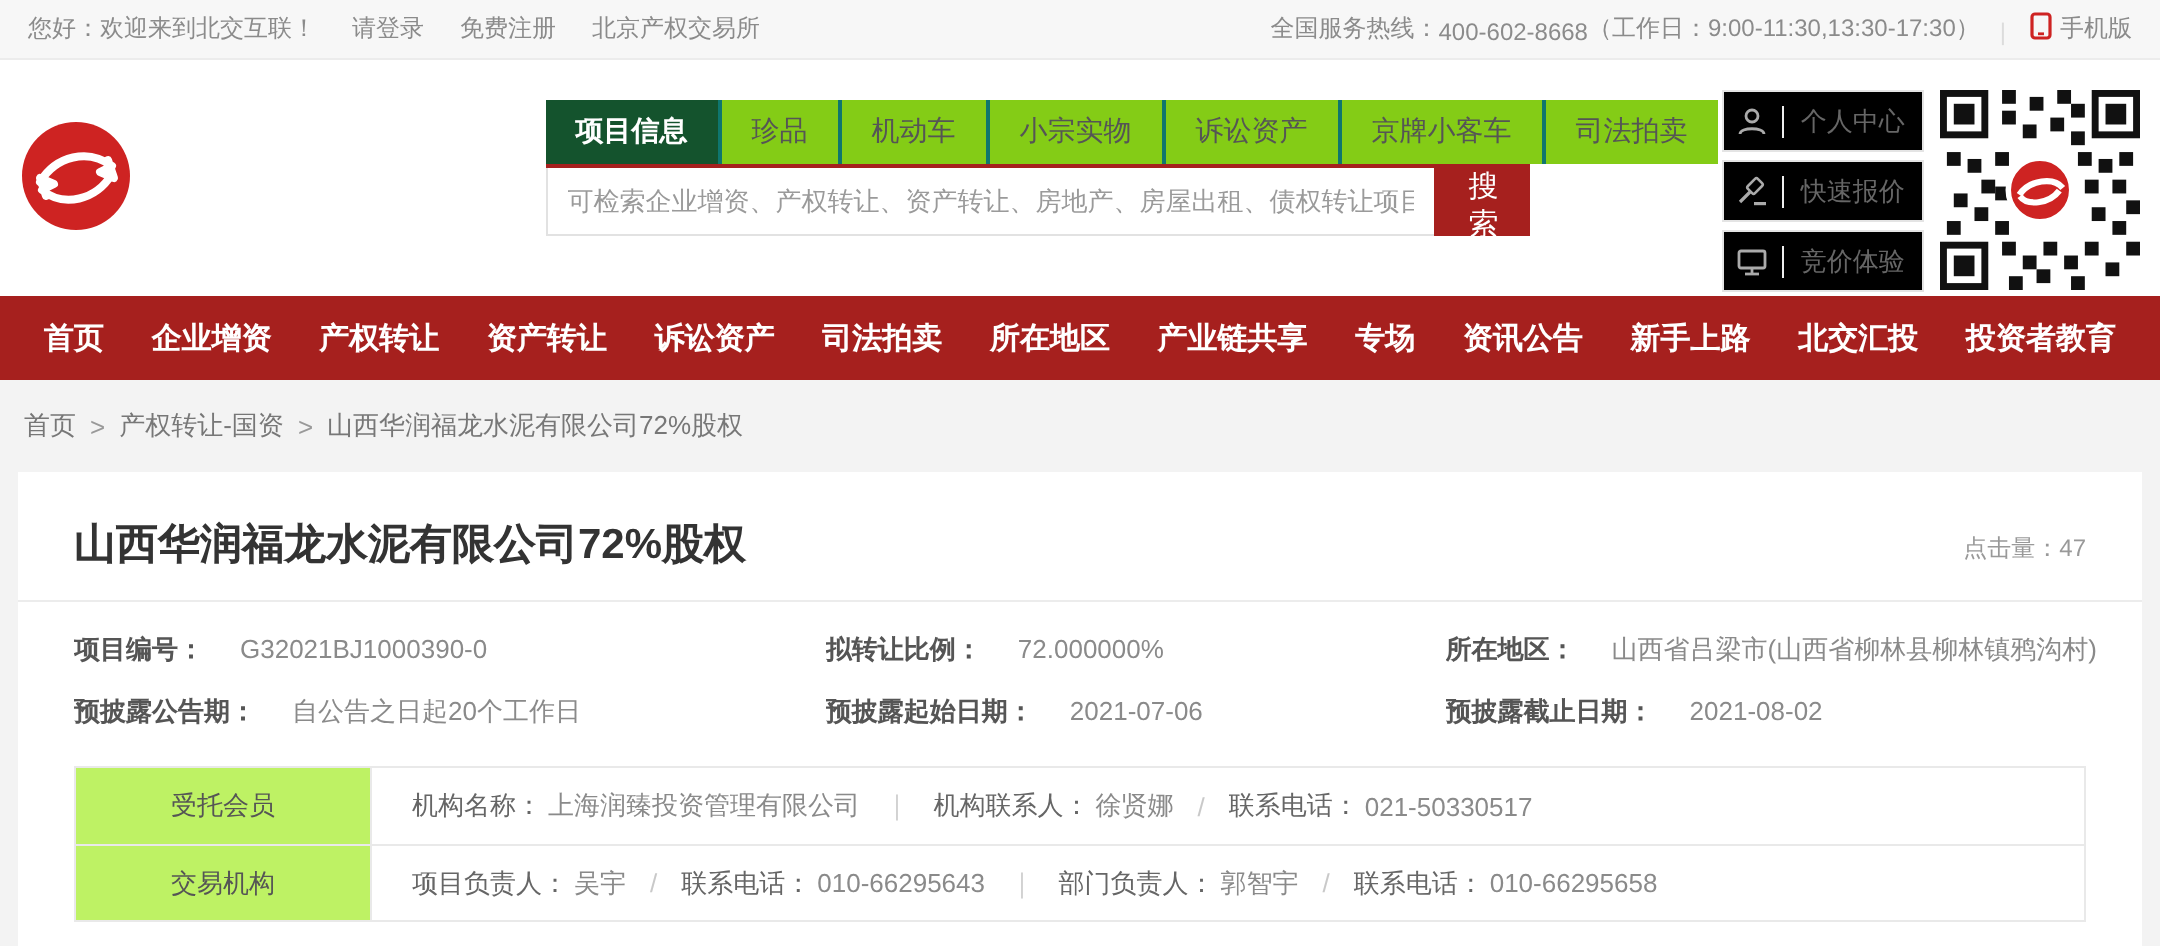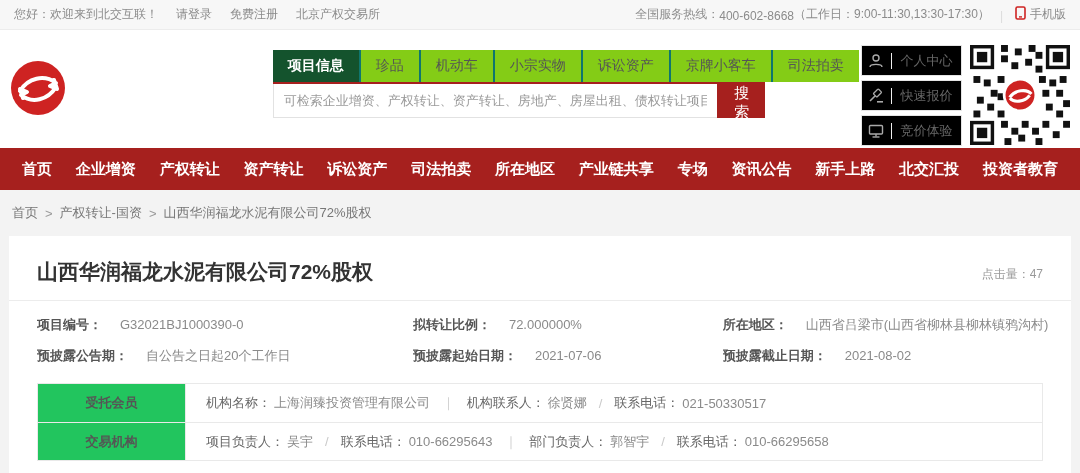--- a/index.html
+++ b/index.html
@@ -69,22 +69,22 @@
   .fields-grid { display:grid; grid-template-columns:37% 30.5% 32.5%;
     padding:8px 18px 6px 28px; }
   .field { height:31px; display:flex; align-items:center; font-size:13px;
     white-space:nowrap; overflow:hidden;gap:14px; }
   .field .f-label { color:#555; font-weight:bold; margin-right:4px; }
   .field .f-value { color:#8a8a8a; }
 
   .info-table { margin:6px 28px 0 28px; border:1px solid #e9e9e9; }
   .t-row { display:flex; height:38px; }
   .t-row + .t-row { border-top:1px solid #e9e9e9; }
-  .t-head { width:148px; flex:0 0 148px; background:#22c55e; display:flex;
-    align-items:center; justify-content:center; font-size:13px; font-weight:bold;
+  .t-head { width:148px; flex:0 0 148px; background:#bef264; display:flex;
+    align-items:center; justify-content:center; font-size:13px; font-weight:normal;
     color:#555; border-right:1px solid #e9e9e9; }
   .t-cell { flex:1; display:flex; align-items:center; padding-left:20px;
     font-size:13px; white-space:nowrap; }
   .t-cell .p-label { color:#666; }
   .t-cell .p-value { color:#8a8a8a; margin-left:3px; }
   .t-cell .p-sep { color:#c9c9c9; margin:0 12px; }
 </style>
 </head>
 <body>
 

